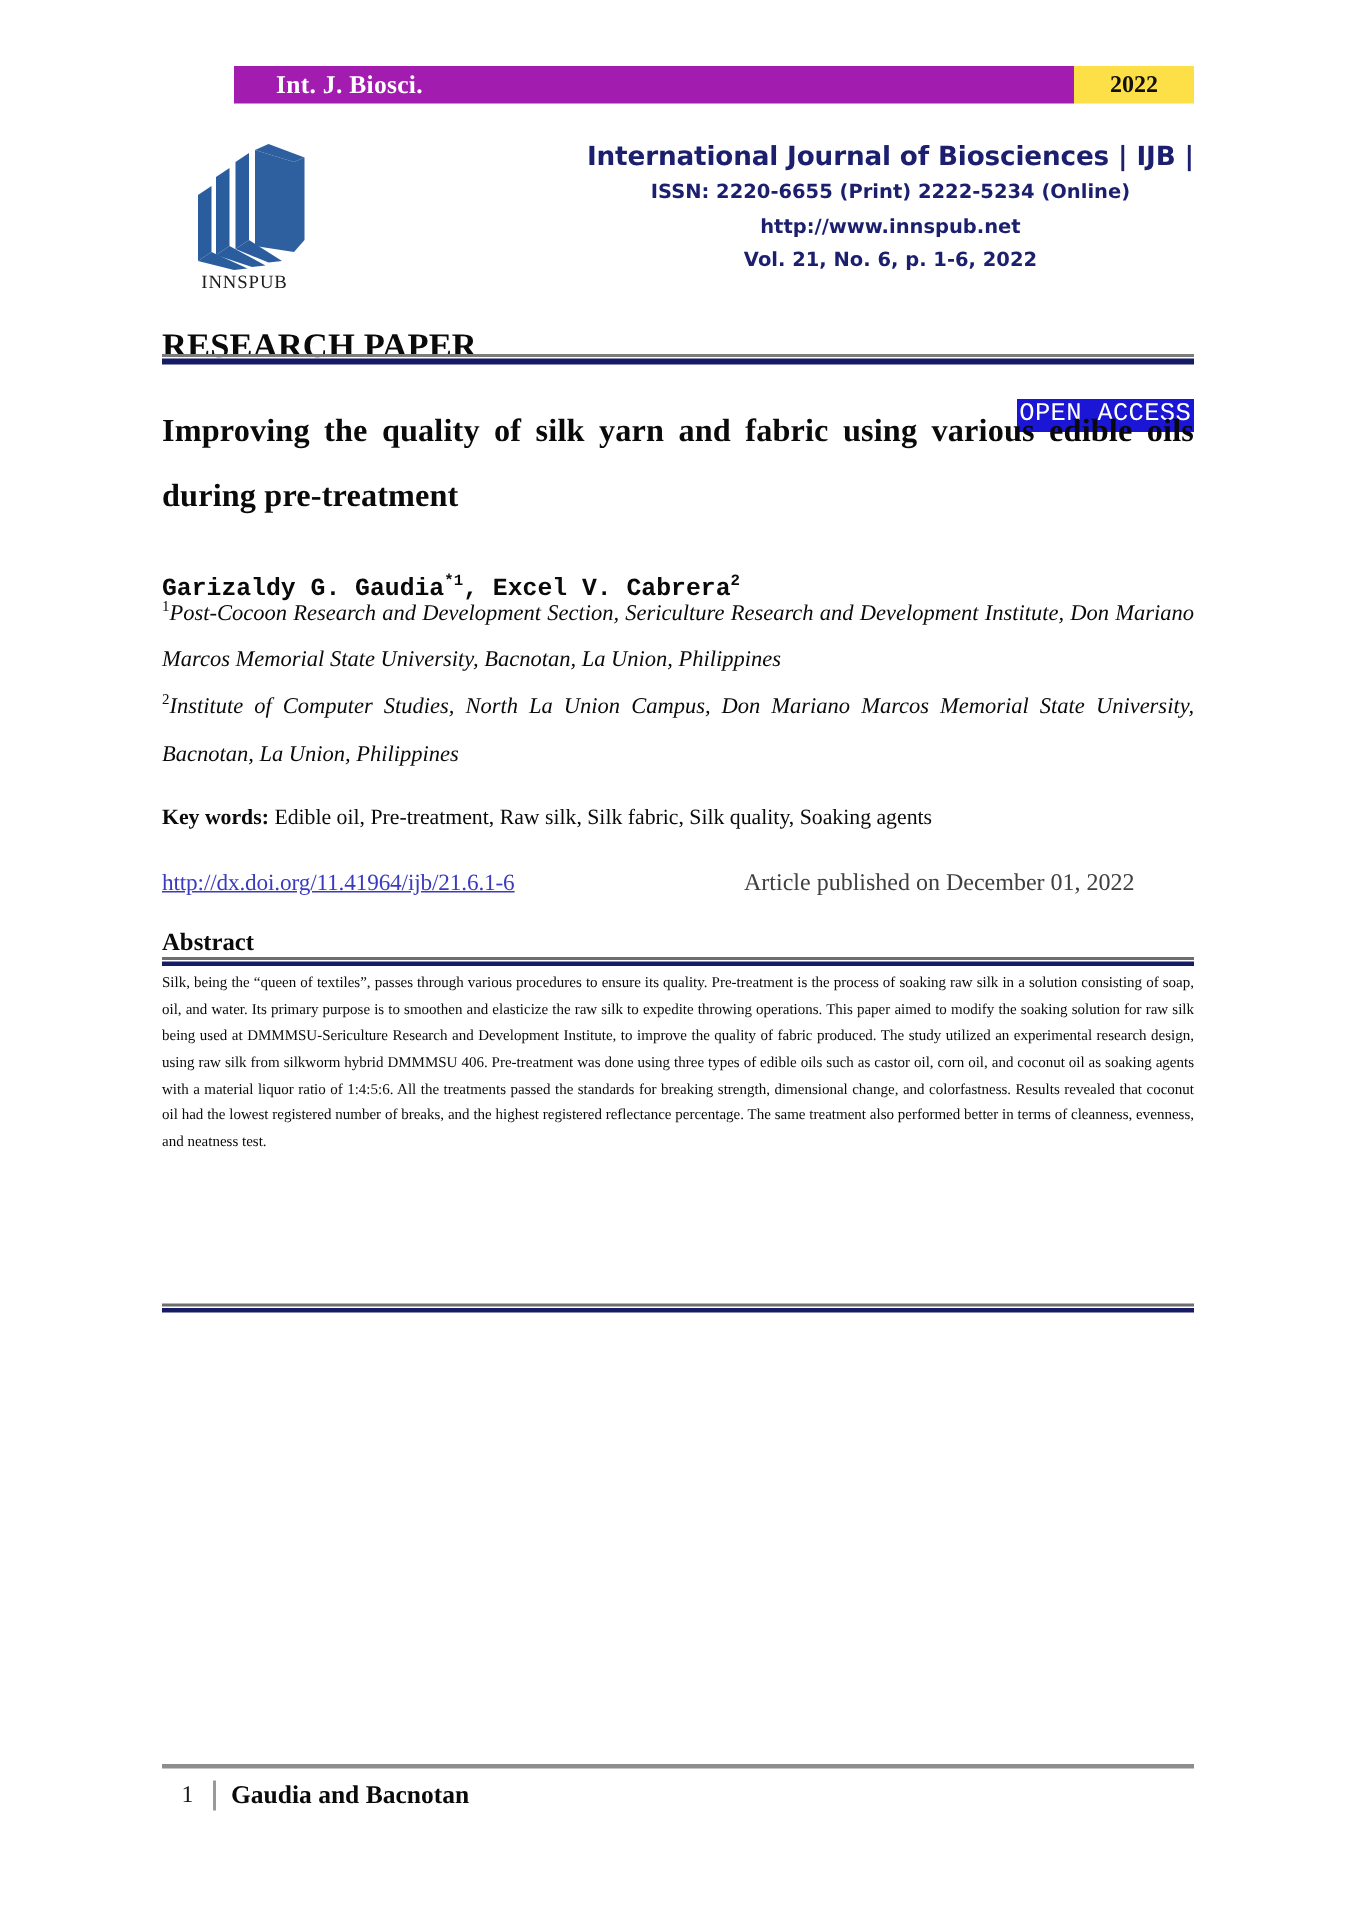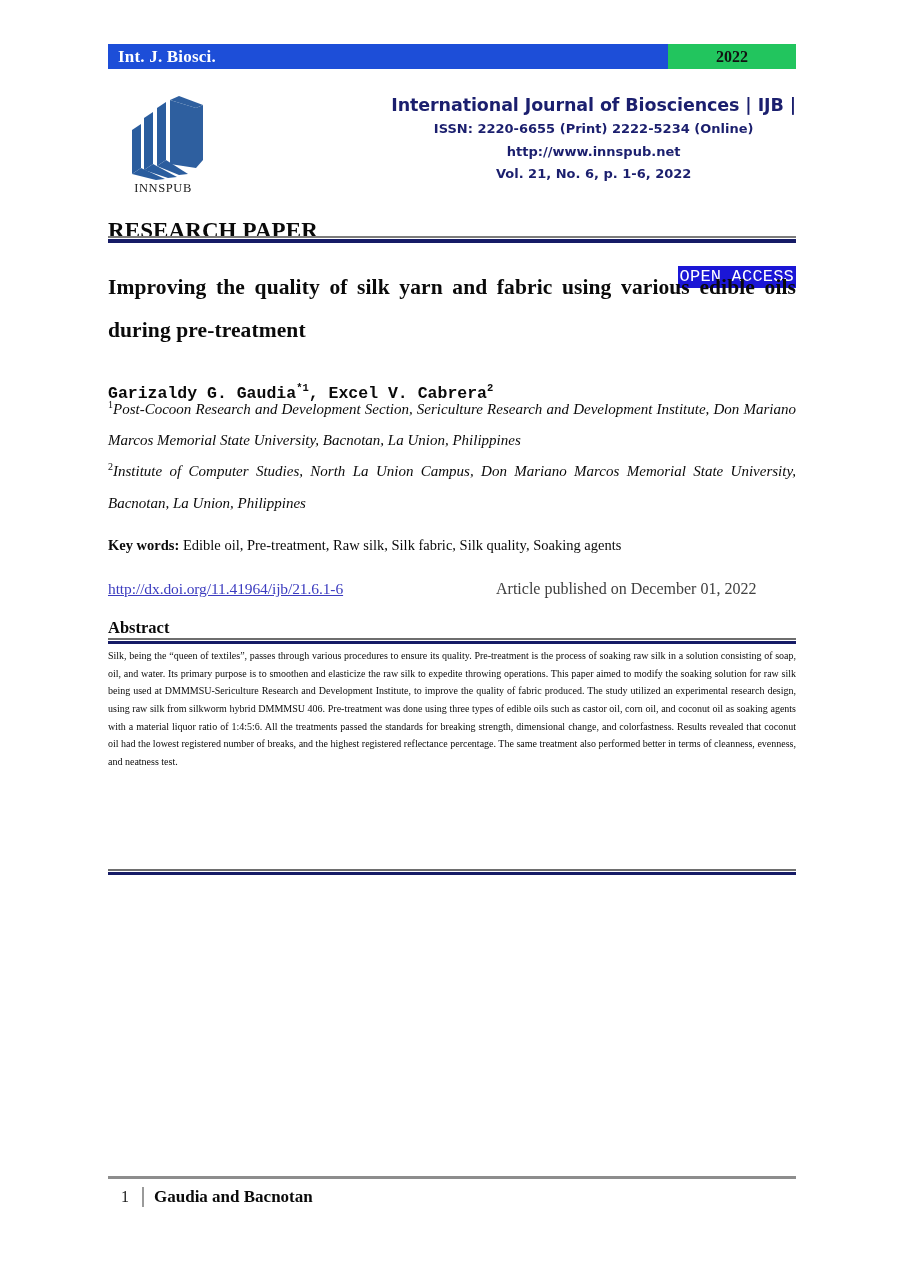--- a/index.html
+++ b/index.html
@@ -26,36 +26,37 @@
   .banner {
     position: absolute;
     left: 108px;
     top: 44px;
     width: 688px;
     height: 25px;
     display: flex;
   }
   .banner-blue {
     width: 560px;
-    background: #1d4ed8;
+    background: #a21caf;
     display: flex;
     align-items: center;
     box-sizing: border-box;
-    padding-left: 10px;
+    padding-left: 28px;
+    margin-left: 48px;
   }
   .banner-blue span {
     color: #ffffff;
     font-weight: bold;
     font-size: 17px;
     letter-spacing: .2px;
     font-family: "Liberation Serif", serif;
   }
   .banner-green {
     flex: 1;
-    background: #22c55e;
+    background: #fde047;
     display: flex;
     align-items: center;
     justify-content: center;
   }
   .banner-green span {
     color: #111111;
     font-weight: bold;
     font-size: 16px;
     font-family: "Liberation Serif", serif;
   }

